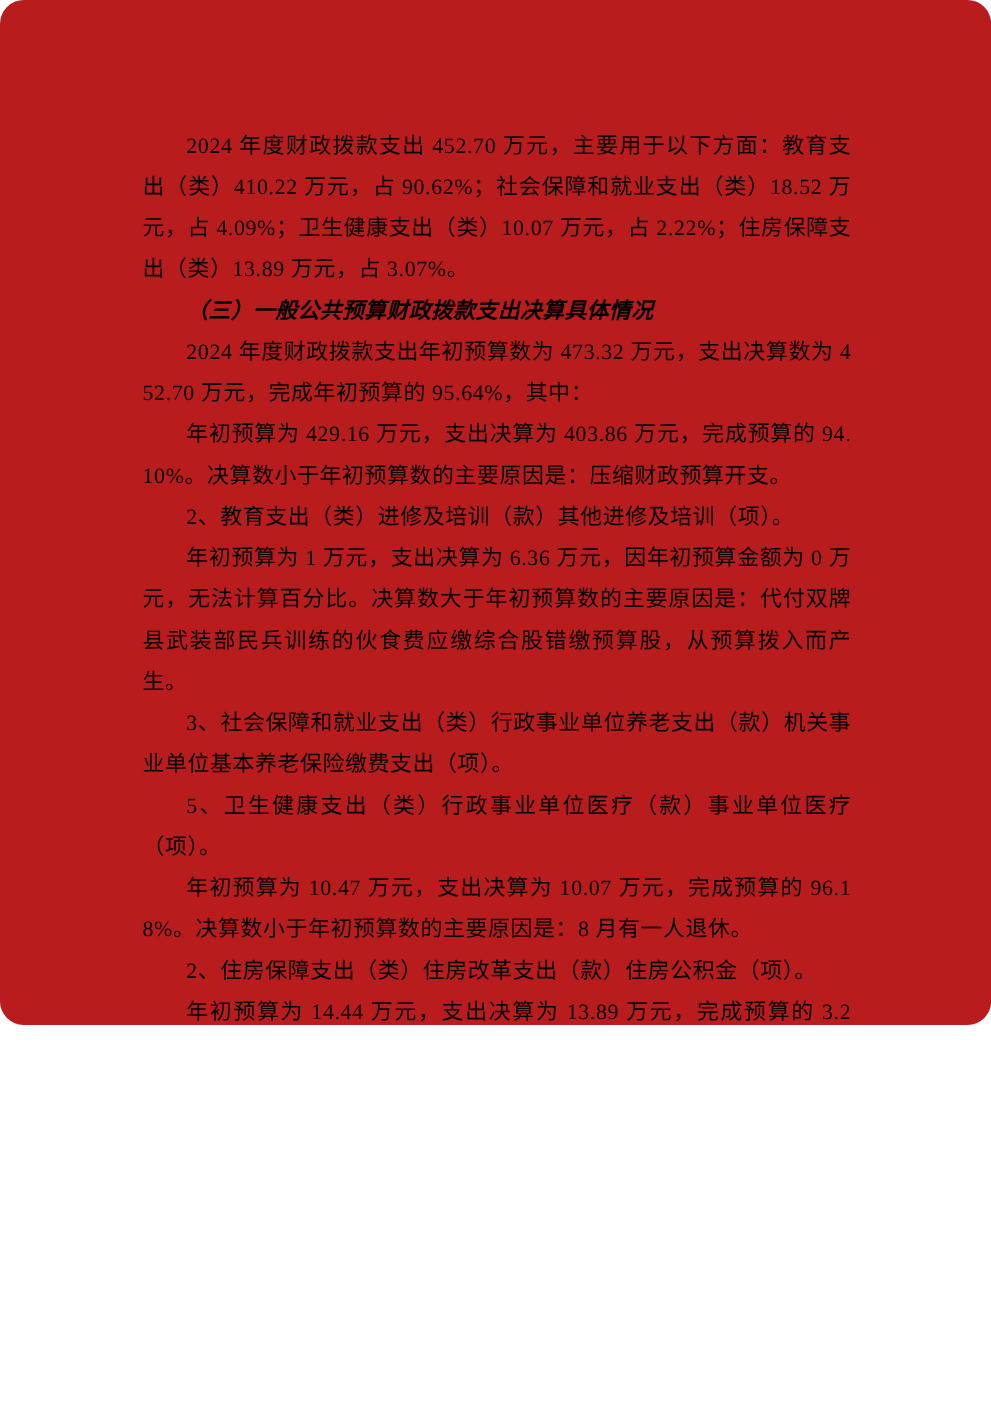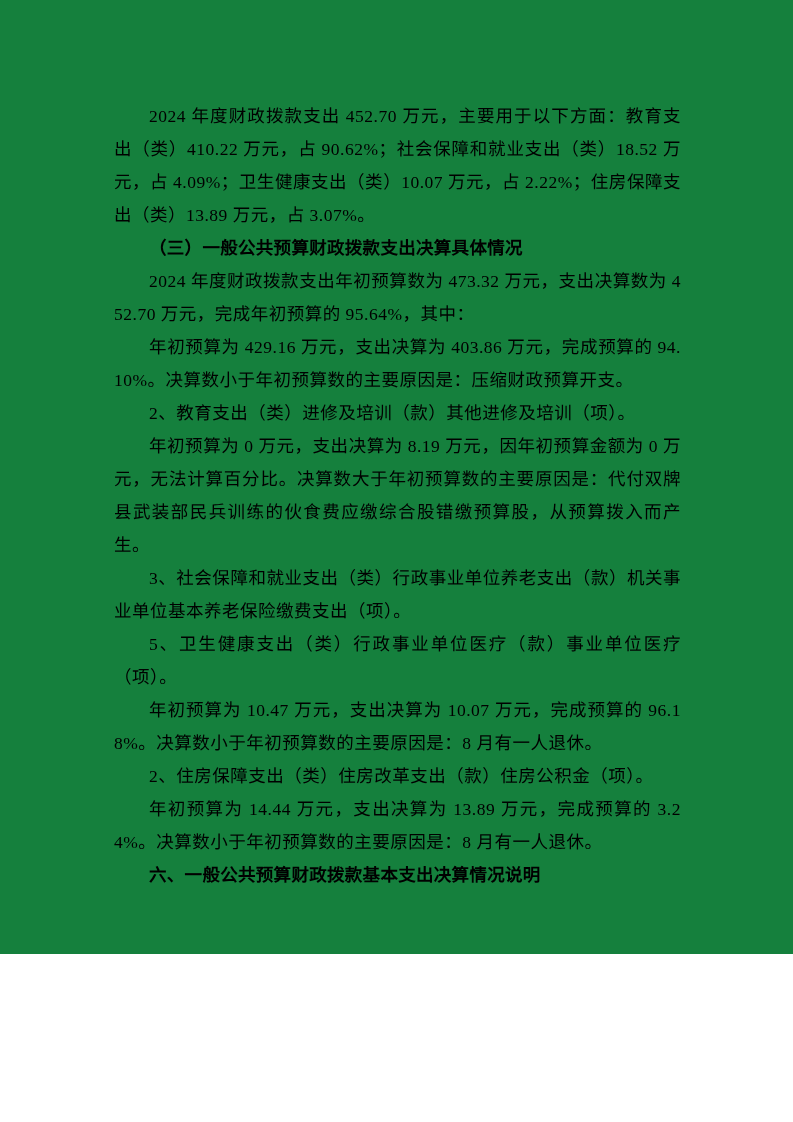--- a/index.html
+++ b/index.html
@@ -3,24 +3,25 @@
   <meta charset="utf-8">
   <style>
     html, body {
       margin: 0;
       padding: 0;
       background: #ffffff;
     }
     .page {
       position: relative;
       width: 793px;
-      height: 954px;
-      background: #15803d;
+      height: 820px;
+      background: #b91c1c;
       box-sizing: border-box;
       overflow: hidden;
+      border-radius: 19px;
     }
     .doc-body {
       position: absolute;
       top: 100px;
       left: 114px;
       right: 112px;
       color: #000000;
       font-family: "Liberation Serif", "DejaVu Serif", serif;
       font-size: 17.5px;
     }
@@ -30,33 +31,34 @@
       line-height: 33px;
       text-indent: 2em;
       text-align: justify;
       word-break: break-all;
       letter-spacing: 0.5px;
     }
     .doc-body p.heading {
       font-family: "Liberation Sans", "DejaVu Sans", sans-serif;
       font-weight: bold;
       letter-spacing: 0.3px;
+      font-style: italic;
     }
   </style>
 </head>
 <body>
 
 <div class="page">
   <div class="doc-body">
     <p class="body">2024 年度财政拨款支出 452.70 万元，主要用于以下方面：教育支出（类）410.22 万元，占 90.62%；社会保障和就业支出（类）18.52 万元，占 4.09%；卫生健康支出（类）10.07 万元，占 2.22%；住房保障支出（类）13.89 万元，占 3.07%。</p>
     <p class="heading">（三）一般公共预算财政拨款支出决算具体情况</p>
     <p class="body">2024 年度财政拨款支出年初预算数为 473.32 万元，支出决算数为 452.70 万元，完成年初预算的 95.64%，其中：</p>
     <p class="body">年初预算为 429.16 万元，支出决算为 403.86 万元，完成预算的 94.10%。决算数小于年初预算数的主要原因是：压缩财政预算开支。</p>
     <p class="body">2、教育支出（类）进修及培训（款）其他进修及培训（项）。</p>
-    <p class="body">年初预算为 0 万元，支出决算为 8.19 万元，因年初预算金额为 0 万元，无法计算百分比。决算数大于年初预算数的主要原因是：代付双牌县武装部民兵训练的伙食费应缴综合股错缴预算股，从预算拨入而产生。</p>
+    <p class="body">年初预算为 1 万元，支出决算为 6.36 万元，因年初预算金额为 0 万元，无法计算百分比。决算数大于年初预算数的主要原因是：代付双牌县武装部民兵训练的伙食费应缴综合股错缴预算股，从预算拨入而产生。</p>
     <p class="body">3、社会保障和就业支出（类）行政事业单位养老支出（款）机关事业单位基本养老保险缴费支出（项）。</p>
     <p class="body">5、卫生健康支出（类）行政事业单位医疗（款）事业单位医疗（项）。</p>
     <p class="body">年初预算为 10.47 万元，支出决算为 10.07 万元，完成预算的 96.18%。决算数小于年初预算数的主要原因是：8 月有一人退休。</p>
     <p class="body">2、住房保障支出（类）住房改革支出（款）住房公积金（项）。</p>
     <p class="body">年初预算为 14.44 万元，支出决算为 13.89 万元，完成预算的 3.24%。决算数小于年初预算数的主要原因是：8 月有一人退休。</p>
     <p class="heading">六、一般公共预算财政拨款基本支出决算情况说明</p>
   </div>
 </div>
 
 </body></html>

